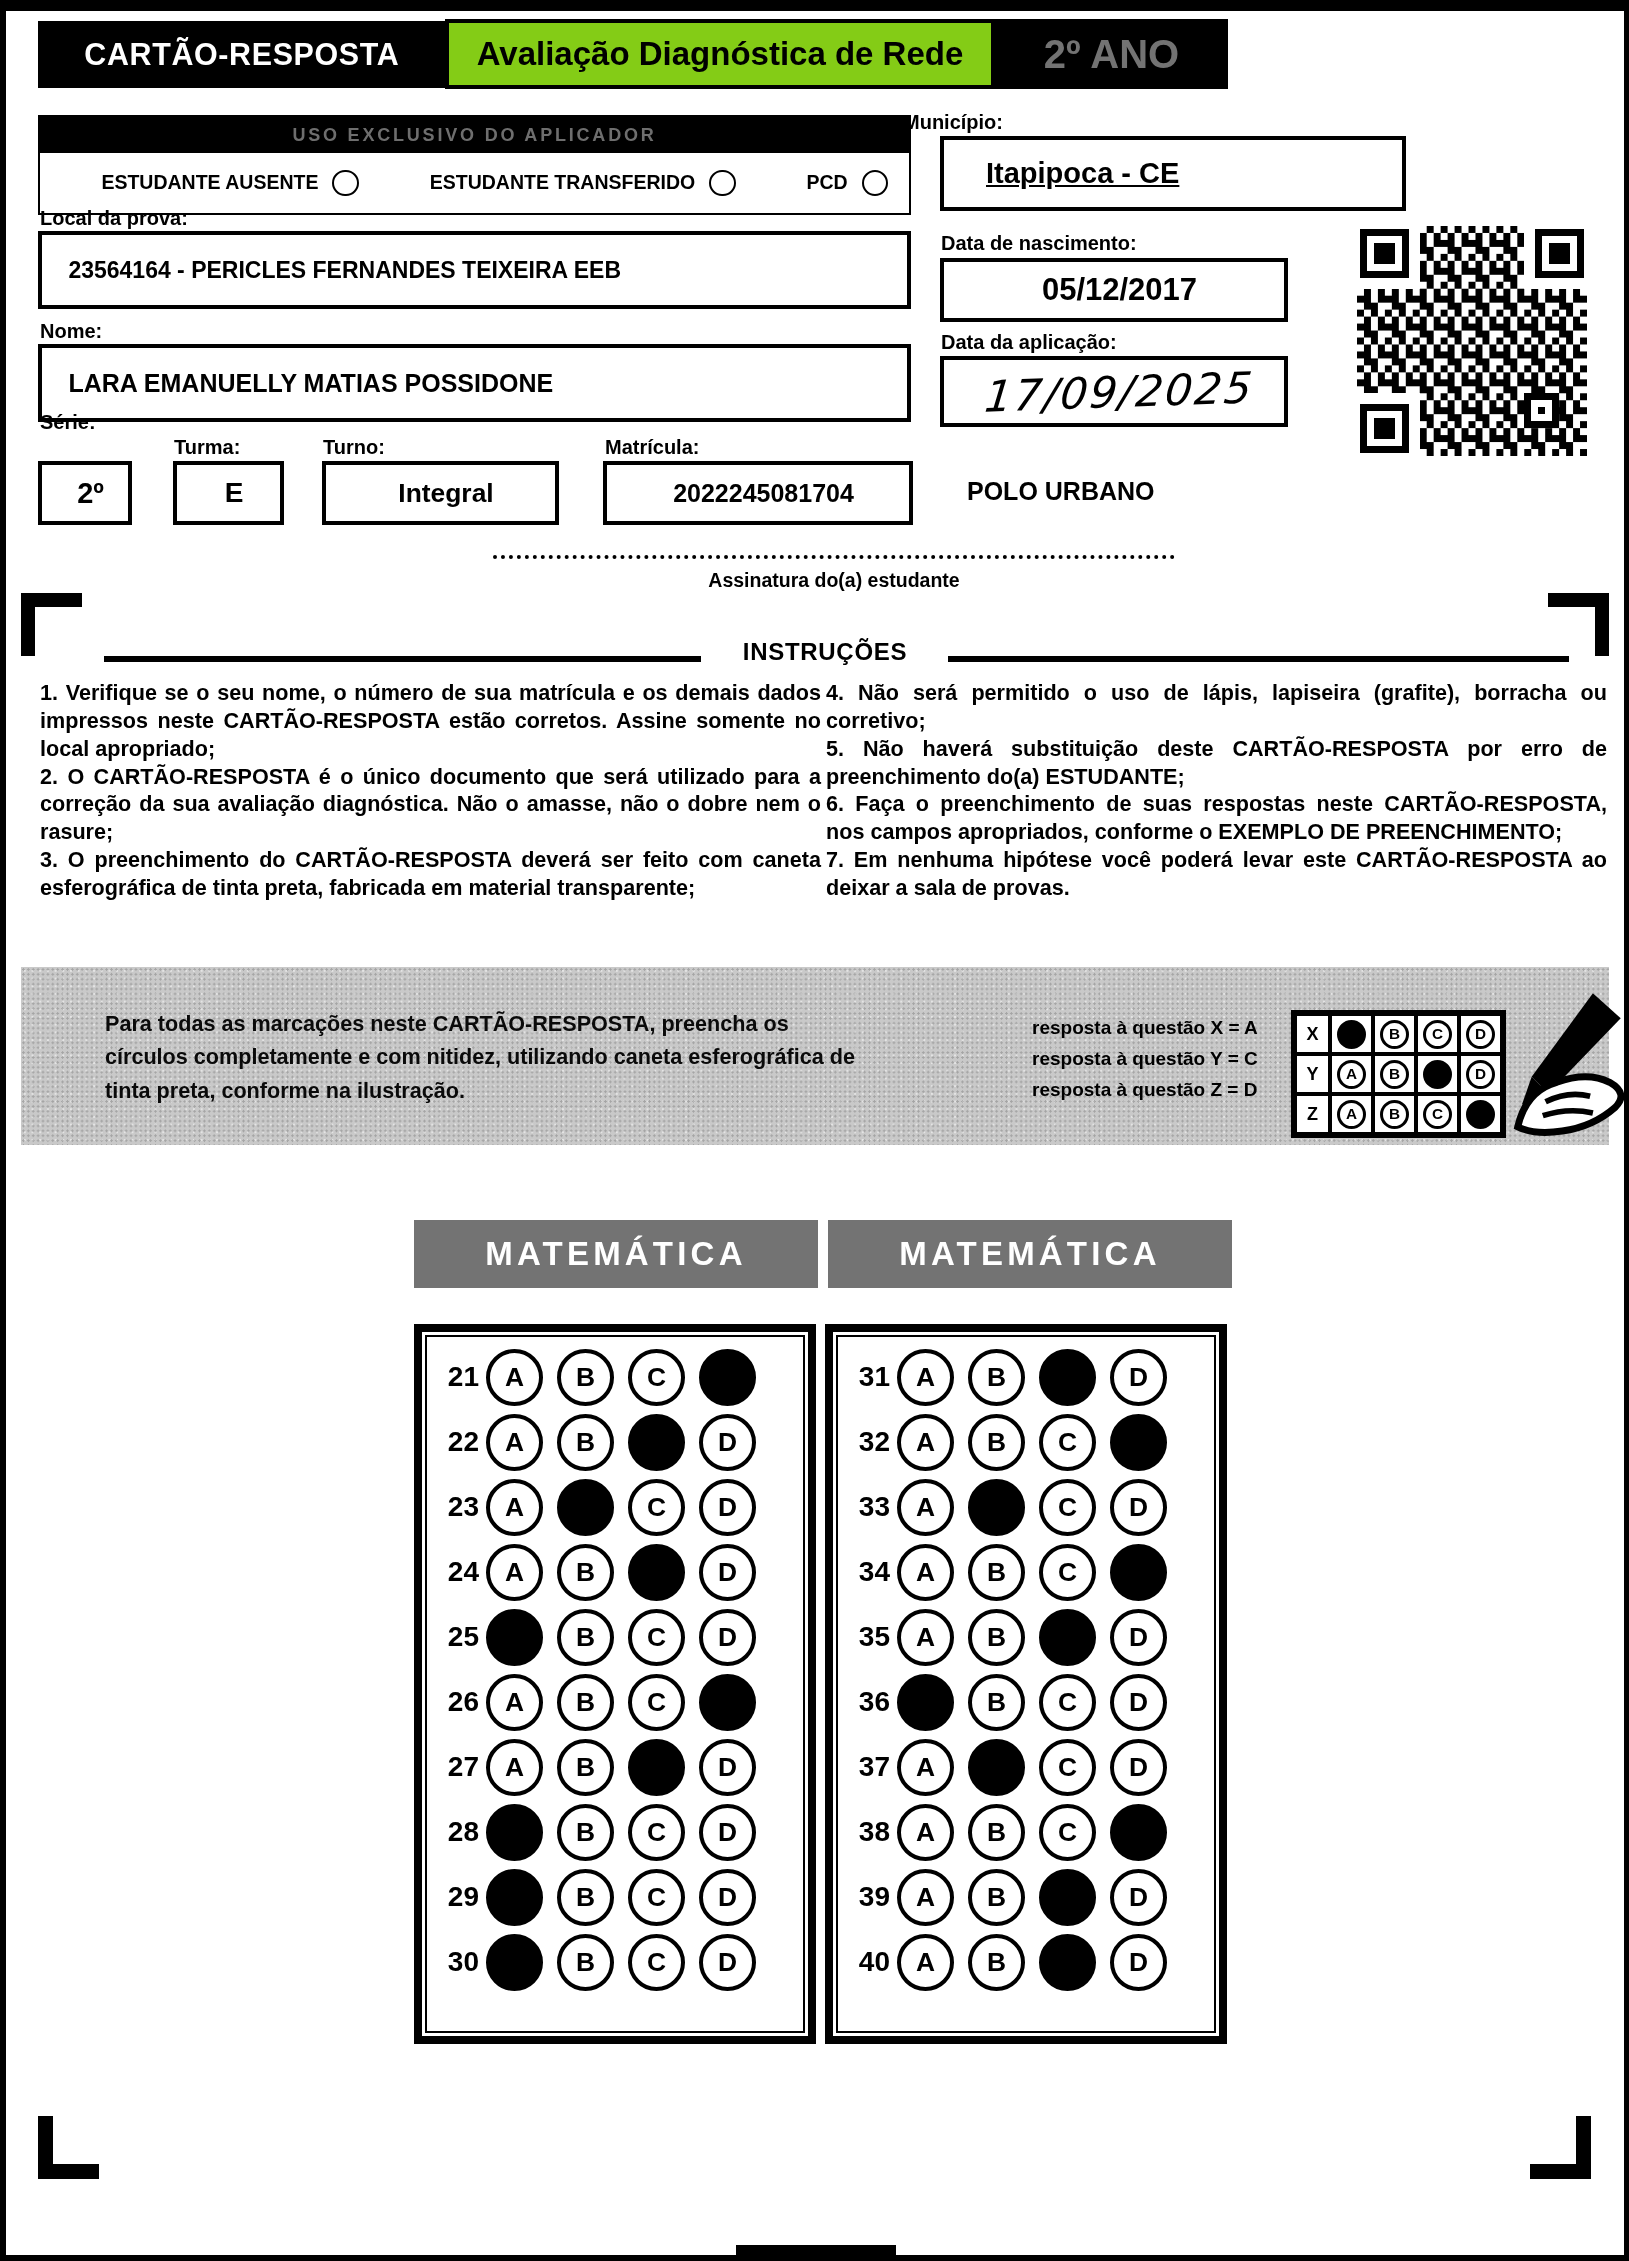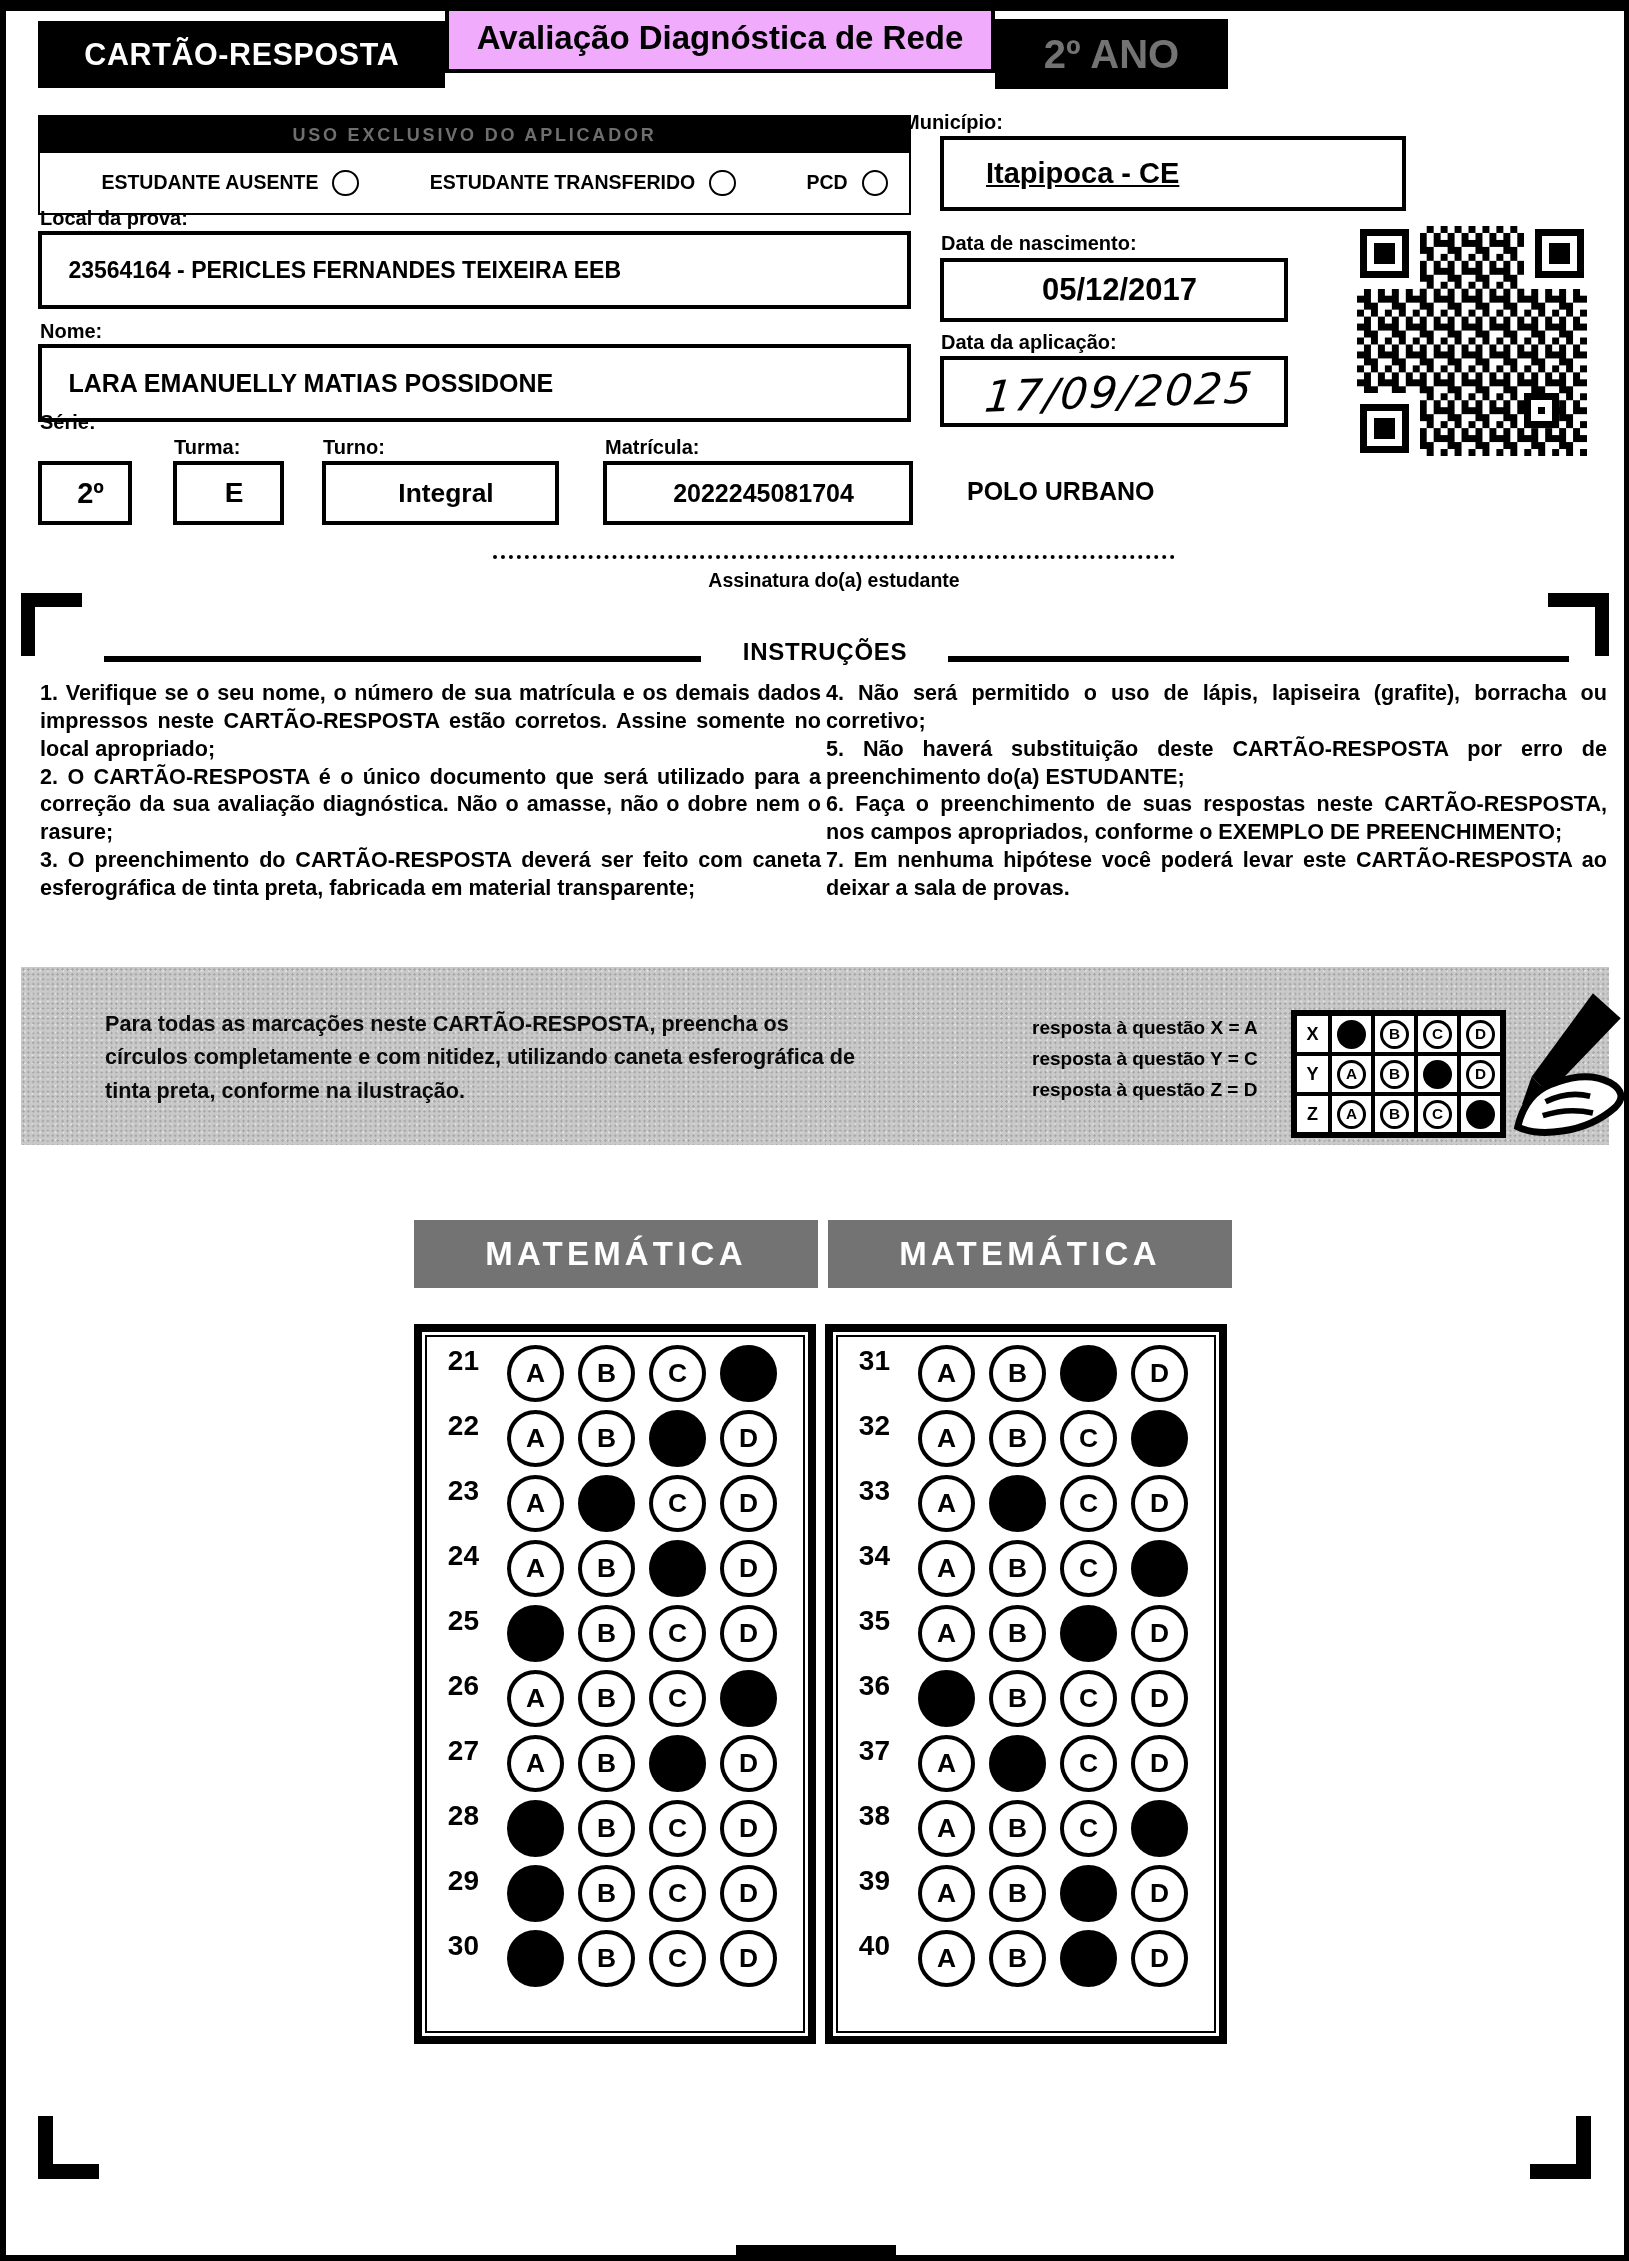--- a/index.html
+++ b/index.html
@@ -5,21 +5,21 @@
   html,body{margin:0;padding:0;background:#fff;}
   body{width:1630px;height:2261px;position:relative;font-family:"Liberation Sans",sans-serif;color:#000;}
   *{box-sizing:border-box;}
   .abs{position:absolute;}
   
   #page-frame{position:absolute;inset:0;border:solid #000;border-width:11px 6.3px 6.3px 6.3px;pointer-events:none;z-index:60;}
   
   .hdr-box{display:flex;align-items:center;justify-content:center;}
   #hdr-title{left:38px;top:21px;width:407px;height:67px;background:#000;color:#fff;font-size:32px;font-weight:700;}
   #hdr-title span{transform:scaleX(.95);letter-spacing:0.7px;}
-  #hdr-sub{left:445px;top:3px;width:550px;height:70px;background:#f0abfc;border:4.2px solid #000;font-size:33px;font-weight:800;}
+  #hdr-sub{left:445px;top:19px;width:550px;height:70px;background:#84cc16;border:4.2px solid #000;font-size:33px;font-weight:800;}
   #hdr-grade{left:995px;top:19px;width:233px;height:70px;background:#000;color:#737373;font-size:40px;font-weight:700;}
   
   #admin-box{left:38px;top:115px;width:873px;border:2.8px solid #000;background:#fff;}
   #admin-bar{height:36px;background:#000;display:flex;align-items:center;justify-content:center;}
   #admin-bar span{color:#6e6e6e;font-size:18px;letter-spacing:2.8px;filter:blur(0.7px);font-weight:700;}
   #status-row{height:60px;display:flex;align-items:center;justify-content:space-between;padding:0 21px 0 17.4px;}
   .status{display:flex;align-items:center;gap:14px;}
   .status-label{font-size:19.5px;font-weight:700;margin-left:44px;}
   .status-circle{width:26.4px;height:26.4px;border:2.1px solid #000;border-radius:50%;}
   
@@ -78,21 +78,21 @@
   .bcell.filled .bub{background:#000;border-color:#000;color:transparent;}
   #hand-pen{position:absolute;left:1455px;top:19.5px;width:167px;height:160px;}
   
   .sec-hdr{position:absolute;top:1220px;height:68px;background:#737373;color:#fff;display:flex;align-items:center;justify-content:center;font-size:33px;font-weight:700;letter-spacing:4.2px;}
   #sec-hdr-1{left:414px;width:404px;}
   #sec-hdr-2{left:828px;width:404px;}
   .answer-grid{position:absolute;top:1324px;width:402px;height:720px;border:8.4px solid #000;background:#fff;padding-top:12.5px;}
   .answer-grid::after{content:"";position:absolute;inset:2.8px;border:2.1px solid #000;pointer-events:none;}
   #grid-1{left:414px;}
   #grid-2{left:825px;}
-  .q-row{height:65px;display:flex;gap:21px;}
+  .q-row{height:65px;display:flex;align-items:center;}
   .q-num{width:39px;margin-left:18px;font-size:28px;font-weight:700;text-align:right;}
   .q-bubbles{display:flex;gap:14px;margin-left:7px;}
   .q-bubbles .bcell{display:flex;}
   .q-bubbles .bub{width:57px;height:57px;border:4.9px solid #000;border-radius:50%;display:flex;align-items:center;justify-content:center;font-size:26.4px;font-weight:700;}
   
   #bottom-bar{left:736px;top:2245px;width:160px;height:16px;background:#000;}
 </style>
 </head>
 <body>
 

